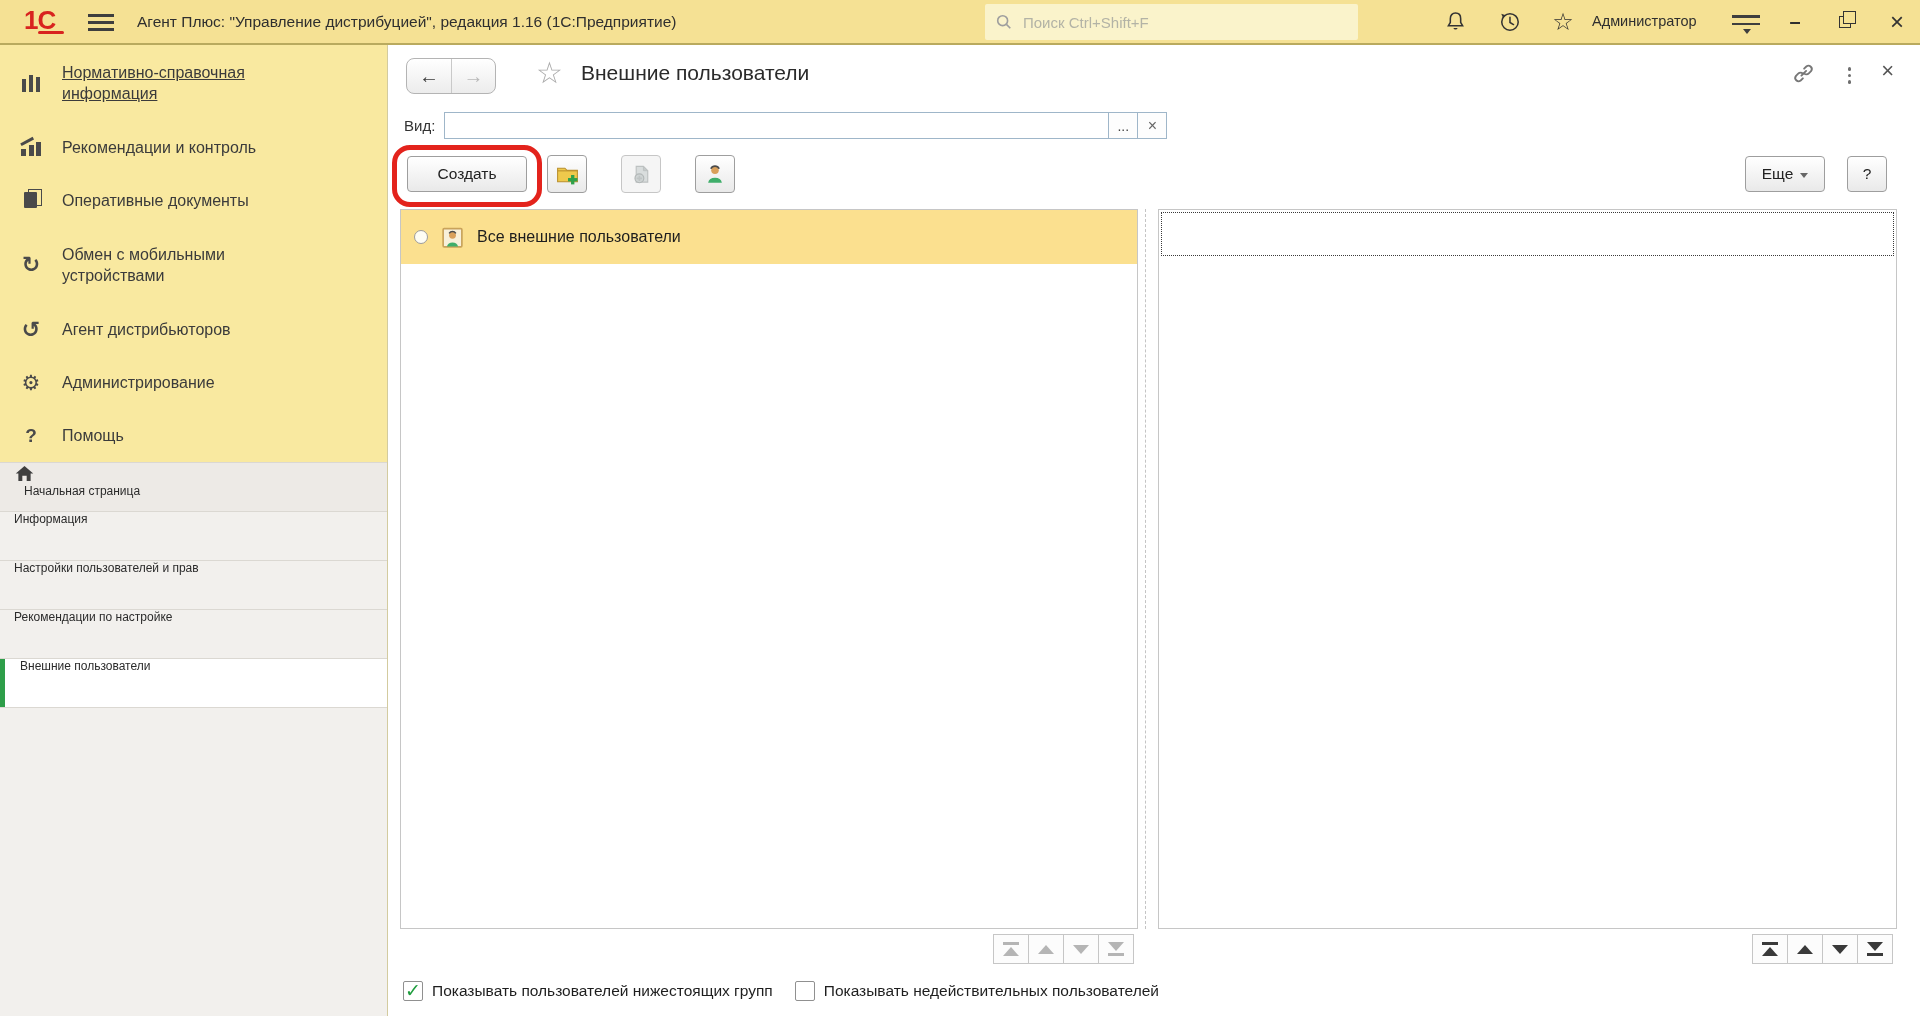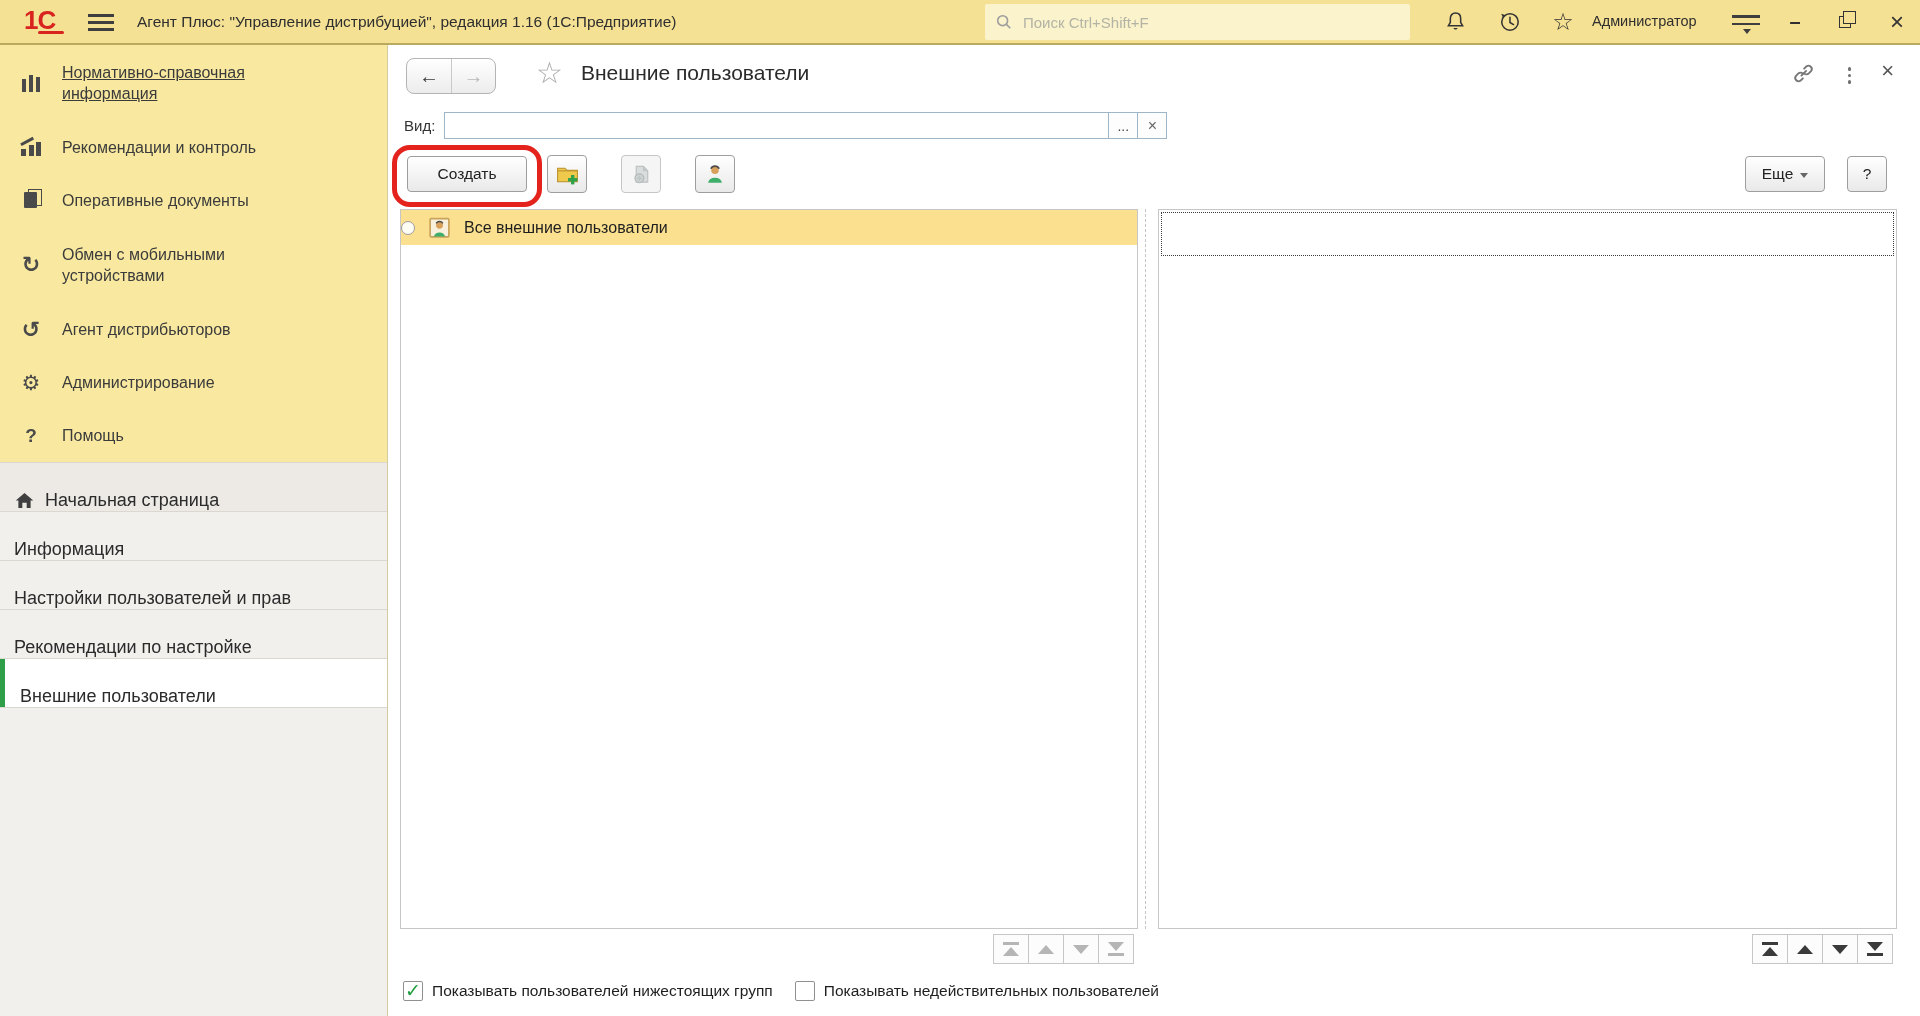--- a/index.html
+++ b/index.html
@@ -8,21 +8,21 @@
 
   
   .titlebar{position:absolute;left:0;top:0;width:1920px;height:45px;background:#F5E194;
     border-bottom:2px solid #B9AA5E;box-sizing:border-box;}
   .titlebar *{box-sizing:border-box;}
   .tb-logo{position:absolute;left:24px;top:5px;color:#D8231F;font-size:26px;font-weight:bold;letter-spacing:-1px;}
   .tb-logo::after{content:"";position:absolute;left:14px;bottom:2px;width:26px;height:3px;background:#D8231F;border-radius:2px;}
   .tb-burger{position:absolute;left:88px;top:14px;width:26px;height:17px;cursor:pointer;}
   .tb-burger span{display:block;height:3px;background:#3E3E3E;margin-bottom:4px;}
   .tb-title{position:absolute;left:137px;top:0;height:43px;line-height:43px;font-size:15.5px;color:#2F2F2F;white-space:nowrap;}
-  .tb-search{position:absolute;left:985px;top:4px;width:425px;height:36px;background:#FAF3CB;border-radius:2px;
+  .tb-search{position:absolute;left:985px;top:4px;width:373px;height:36px;background:#FAF3CB;border-radius:2px;
     display:flex;align-items:center;padding:0 10px;}
   .tb-search input{flex:1;border:none;outline:none;background:transparent;font-size:15px;color:#555;margin-left:8px;font-family:inherit;}
   .tb-search input::placeholder{color:#B3B3A6;}
   .tb-ico{position:absolute;top:0;height:43px;display:flex;align-items:center;justify-content:center;cursor:pointer;color:#2F2F2F;}
   .tb-user{position:absolute;left:1592px;top:0;height:43px;line-height:43px;font-size:14.5px;color:#2F2F2F;}
   .tb-lines{position:absolute;left:1732px;top:15px;width:28px;cursor:pointer;}
   .tb-lines i{display:block;height:2.5px;background:#3E3E3E;margin-bottom:5px;}
   .tb-lines::after{content:"";position:absolute;left:11px;top:14px;border-left:4px solid transparent;border-right:4px solid transparent;border-top:5px solid #3E3E3E;}
   .tb-min{left:1780px;width:30px;font-size:20px;font-weight:bold;}
   .tb-restore{left:1830px;width:30px;}
@@ -44,22 +44,22 @@
   .ic-cols{display:flex;align-items:flex-end;gap:2.5px;height:17px;}
   .ic-cols i{width:4.5px;background:#4A4A4A;}
   .ic-bars{display:flex;align-items:flex-end;gap:2.5px;height:17px;position:relative;}
   .ic-bars i{width:5px;background:#4A4A4A;}
   .ic-bars::before{content:"";position:absolute;left:-1px;top:1px;width:14px;height:2.5px;background:#4A4A4A;transform:rotate(-28deg);}
   .ic-docs{position:relative;width:14px;height:17px;}
   .ic-docs::before{content:"";position:absolute;left:4px;top:-3px;width:12px;height:15px;border:1.6px solid #4A4A4A;background:#F9E9A0;}
   .ic-docs::after{content:"";position:absolute;left:0;top:0;width:13px;height:16px;background:#4A4A4A;border-radius:1px;}
   .glyph{font-weight:bold;}
 
-  .pages .page{position:relative;display:flex;align-items:flex-end;height:48px;border-top:1px solid #DBD8D2;
-    font-size:18px;color:#2B2B2B;padding-left:14px;cursor:pointer;background:#F2F0ED;}
+  .pages .page{position:relative;display:flex;align-items:flex-start;height:48px;border-top:1px solid #DBD8D2;
+    font-size:12px;color:#2B2B2B;padding-left:14px;cursor:pointer;background:#F2F0ED;flex-direction:column;}
   .pages .page.home{background:#EDEAE6;padding-left:14px;}
   .pages .page.home .page-label{margin-left:10px;}
   .pages .page.active{background:#FFFFFF;border-bottom:1px solid #DBD8D2;}
   .pages .page.active::before{content:"";position:absolute;left:0;top:0;bottom:0;width:5px;background:#2E9E49;}
   .pages .page.active .page-label{margin-left:6px;}
 
   
   .main{position:absolute;left:388px;top:45px;right:0;bottom:0;background:#fff;}
   .main *{box-sizing:border-box;}
   .nav-group{position:absolute;left:18px;top:13px;display:flex;border:1px solid #B4B4B4;border-radius:8px;overflow:hidden;
@@ -88,21 +88,21 @@
   .tool-btn{position:absolute;top:110px;width:40px;height:38px;}
   .tool-btn.disabled{border-color:#C6C6C6;background:#F5F5F5;cursor:default;}
   .more-btn{position:absolute;left:1357px;top:111px;width:80px;height:36px;gap:7px;}
   .more-caret{border-left:4.5px solid transparent;border-right:4.5px solid transparent;border-top:5px solid #666;margin-top:2px;}
   .help-btn{position:absolute;left:1459px;top:111px;width:40px;height:36px;}
 
   .panel{position:absolute;top:164px;height:720px;border:1px solid #C6C6C6;background:#fff;}
   .panel.left{left:12px;width:738px;}
   .panel.right{left:770px;width:739px;}
   .splitter{position:absolute;left:757px;top:164px;height:720px;border-left:1px dashed #C4C4C4;}
-  .sel-row{height:35px;background:#FBE08F;display:flex;align-items:center;cursor:pointer;}
+  .sel-row{height:54px;background:#FBE08F;display:flex;align-items:center;padding-left:13px;cursor:pointer;}
   .radio{width:14px;height:14px;border:1px solid #9C9C9C;border-radius:50%;background:#FEFDF4;margin-right:12px;flex:none;}
   .sel-label{font-size:16px;color:#1E1E1E;margin-left:12px;}
   .focus-row{position:absolute;left:2px;right:2px;top:2px;height:44px;border:1px dotted #3A3A3A;}
 
   .sort-group{position:absolute;top:889px;display:flex;}
   .sort-group.left{left:606px;}
   .sort-group.right{left:1365px;}
   .sort-btn{width:36px;height:30px;border:1px solid #C6C6C6;margin-left:-1px;background:#FCFCFC;
     display:flex;flex-direction:column;align-items:center;justify-content:center;cursor:pointer;}
   .tri-up{width:0;height:0;border-left:8px solid transparent;border-right:8px solid transparent;border-bottom:9px solid #3A3A3A;}

